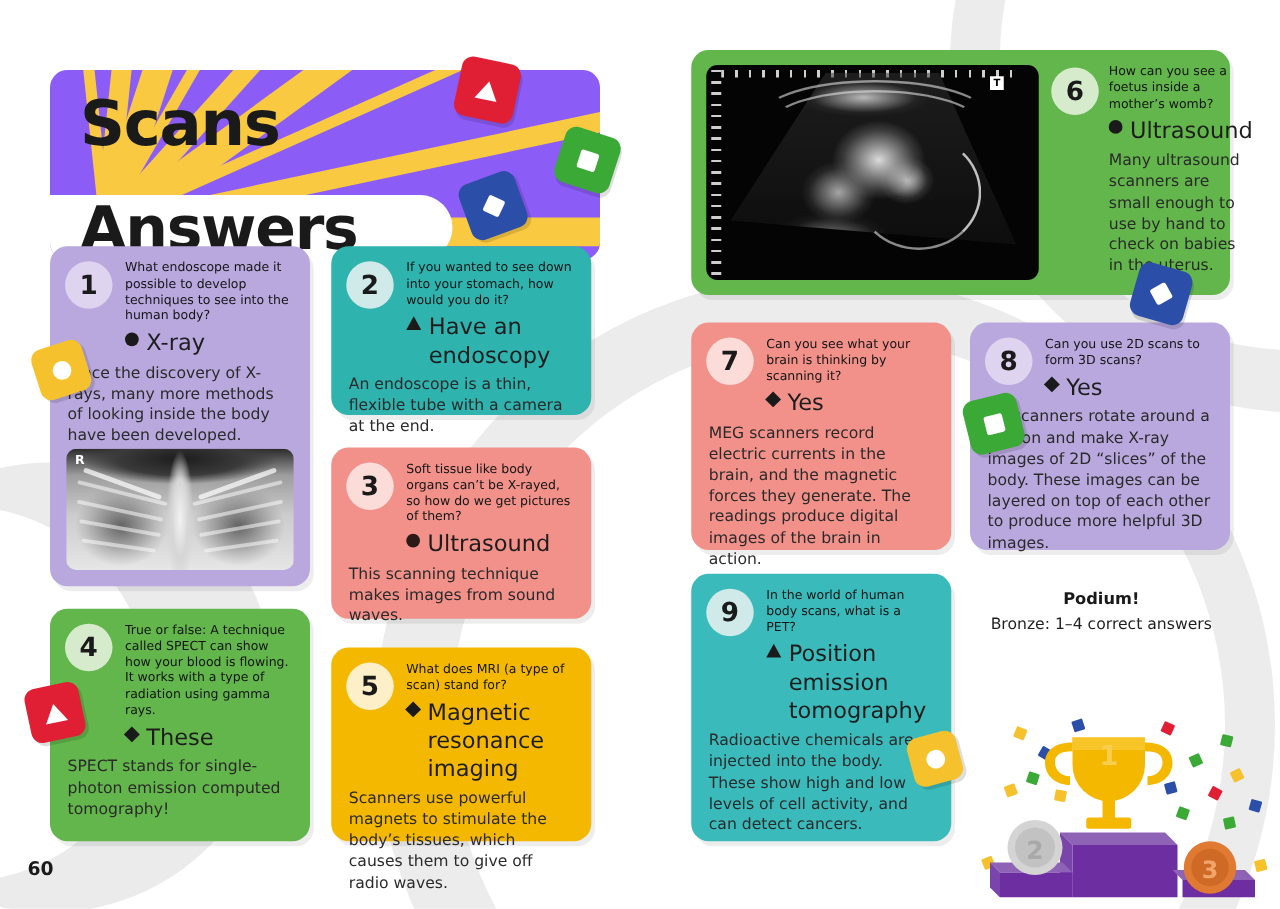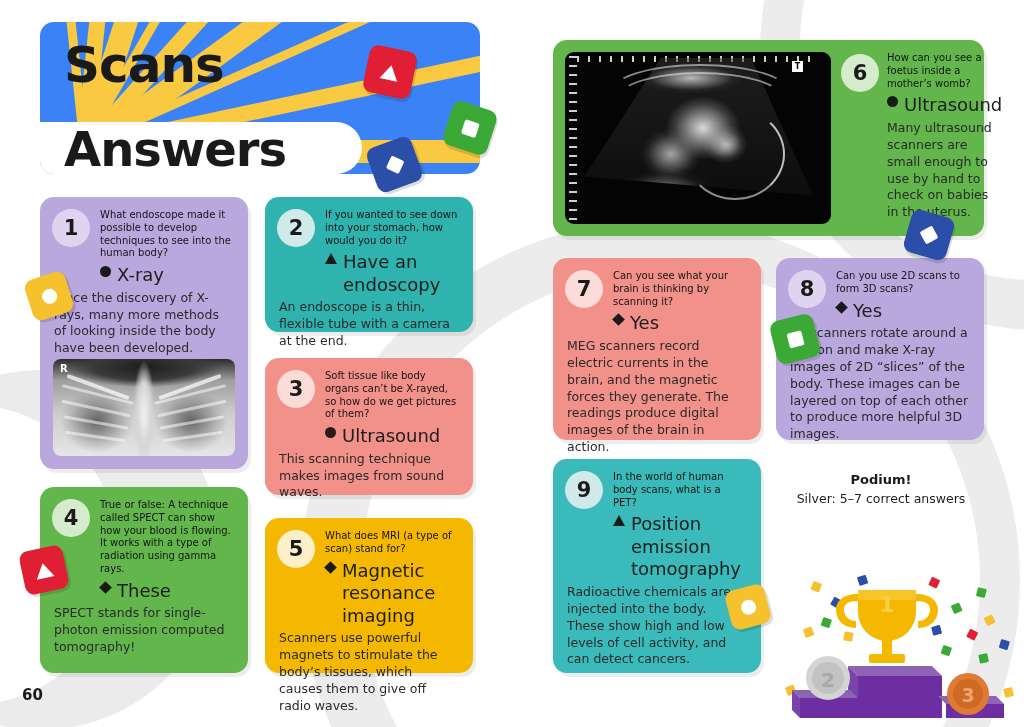--- a/index.html
+++ b/index.html
@@ -16,22 +16,22 @@
   .bg-arc-left{left:-140px;top:370px;width:360px;height:360px;}
   .bg-arc-mid{left:300px;top:220px;width:720px;height:720px;background:#ececec;}
   .bg-arc-right{left:760px;top:-230px;width:560px;height:560px;background:#ececec;}
   .bg-white-cut{position:absolute;background:#fff;border-radius:50%;z-index:1;}
   .cut-mid{left:360px;top:270px;width:620px;height:620px;}
   .cut-right{left:800px;top:-190px;width:470px;height:470px;}
   .cut-left{left:-180px;top:405px;width:300px;height:300px;}
 
   
   .banner{
-    position:absolute;left:40px;top:22px;width:440px;height:152px;
-    background:#3b82f6;border-radius:14px;overflow:hidden;z-index:3;
+    position:absolute;left:40px;top:56px;width:440px;height:152px;
+    background:#8b5cf6;border-radius:14px;overflow:hidden;z-index:3;
   }
   .rays{position:absolute;left:0;top:0;width:100%;height:100%;}
   .ray{position:absolute;left:44px;top:118px;width:560px;height:13px;
        background:#f8c941;transform-origin:0 50%;}
   .banner-title{
     position:absolute;left:24px;top:14px;z-index:4;
     font-size:50px;font-weight:900;color:#1a1a1a;letter-spacing:-1px;
     font-family:"DejaVu Sans","Liberation Sans",sans-serif;
   }
   .banner-strip{
@@ -361,21 +361,21 @@
       <div class="ans-row" style="margin-left:46px;">
         <span class="ans-mark"><span class="mk-tri"></span></span>
         <span class="ans-text">Position emission tomography</span>
       </div>
       <div class="expl">Radioactive chemicals are injected into the body. These show high and low levels of cell activity, and can detect cancers.</div>
     </div>
   </div>
 
   <div class="podium-block">
     <div class="podium-title">Podium!</div>
-    <div class="podium-line">Silver: 5–7 correct answers</div>
+    <div class="podium-line">Bronze: 1–4 correct answers</div>
   </div>
 
   <div class="trophy-wrap">
     <svg width="250" height="150" viewBox="0 0 250 150" xmlns="http://www.w3.org/2000/svg">
 
       <g>
         <rect x="40" y="14" width="9" height="9" rx="1" fill="#f5c12c" transform="rotate(22 44 18)"></rect>
         <rect x="86" y="8" width="9" height="9" rx="1" fill="#2b4fa8" transform="rotate(-18 90 12)"></rect>
         <rect x="158" y="10" width="9" height="9" rx="1" fill="#e01f35" transform="rotate(25 162 14)"></rect>
         <rect x="60" y="30" width="9" height="9" rx="1" fill="#2b4fa8" transform="rotate(30 64 34)"></rect>

